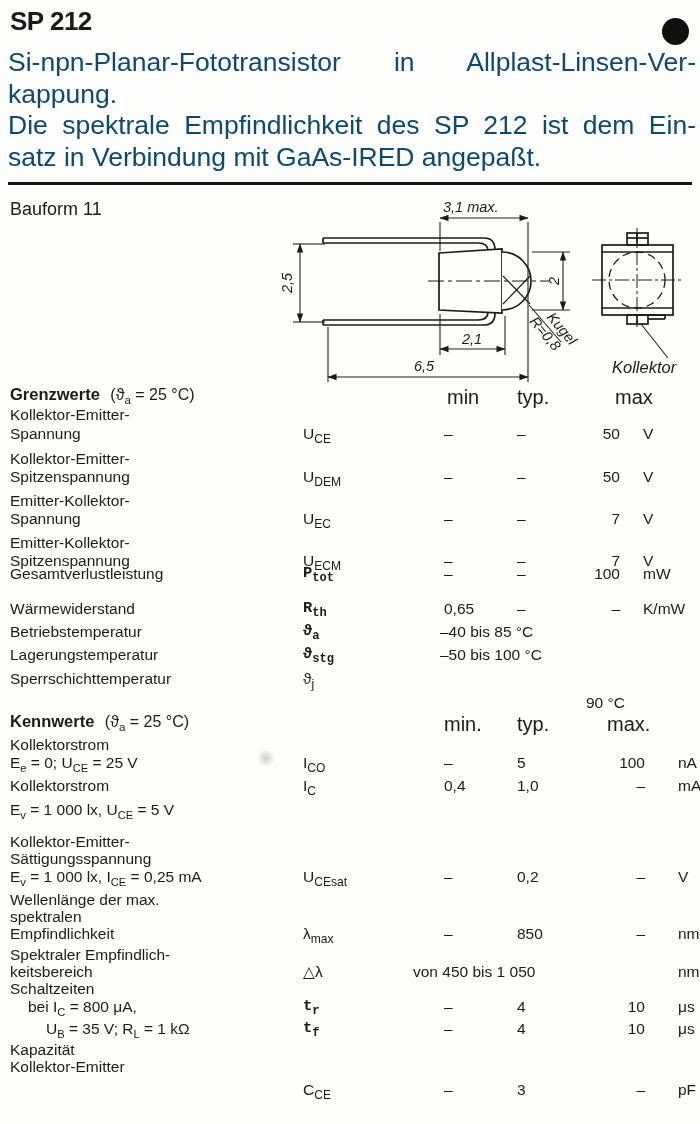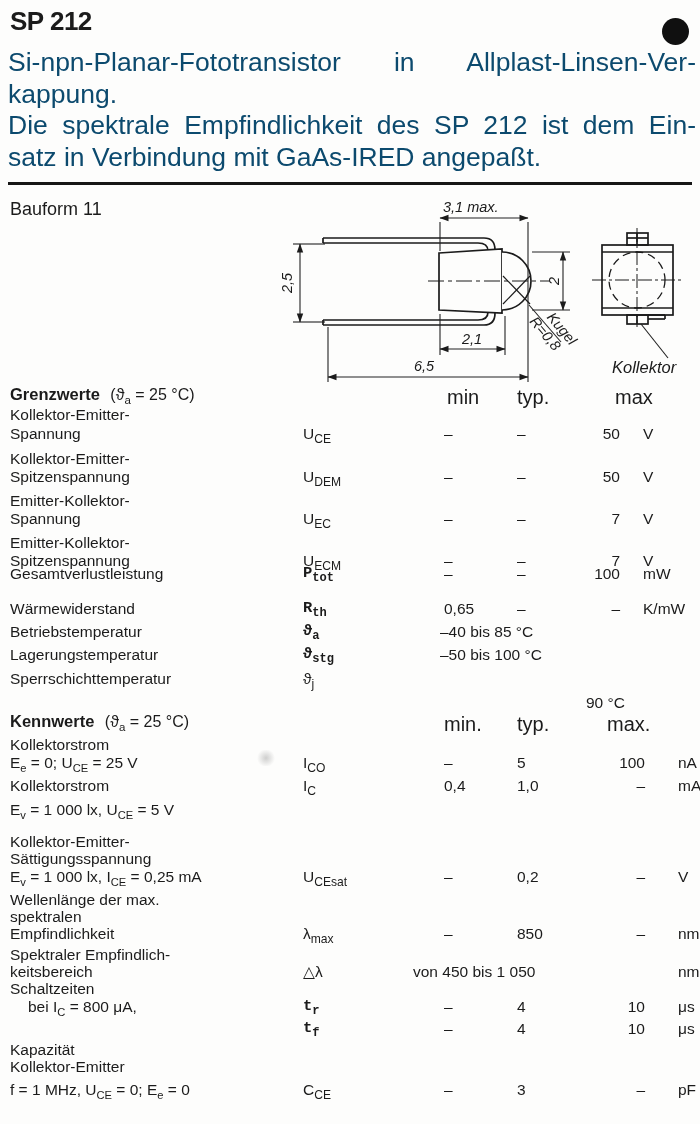--- a/index.html
+++ b/index.html
@@ -308,34 +308,34 @@
     </div>
     <div class="tline tk" style="top: 997px;">
       <span class="lbl" style="padding-left: 18px;">bei I<sub>C</sub> = 800 μA,</span>
       <span class="sym b">t<sub>r</sub></span>
       <span class="vmin">–</span>
       <span class="vtyp">4</span>
       <span class="vmax">10</span>
       <span class="vunit">μs</span>
     </div>
     <div class="tline tk" style="top: 1019px;">
+      <span class="lbl" style="padding-left: 36px;">U<sub>B</sub> = 35 V; R<sub>L</sub> = 1 kΩ</span>
       <span class="sym b">t<sub>f</sub></span>
       <span class="vmin">–</span>
       <span class="vtyp">4</span>
       <span class="vmax">10</span>
       <span class="vunit">μs</span>
     </div>
     <div class="tline tk" style="top: 1040px;">
       <span class="lbl">Kapazität</span>
     </div>
     <div class="tline tk" style="top: 1057px;">
       <span class="lbl">Kollektor-Emitter</span>
     </div>
     <div class="tline tk" style="top: 1080px;">
-      <span class="lbl">f = 1 MHz, U<sub>CE</sub> = 0; E<sub>e</sub> = 0</span>
       <span class="sym">C<sub>CE</sub></span>
       <span class="vmin">–</span>
       <span class="vtyp">3</span>
       <span class="vmax">–</span>
       <span class="vunit">pF</span>
     </div>
   </div>
 
 <div class="abs" id="scan-smudge"></div>
 

